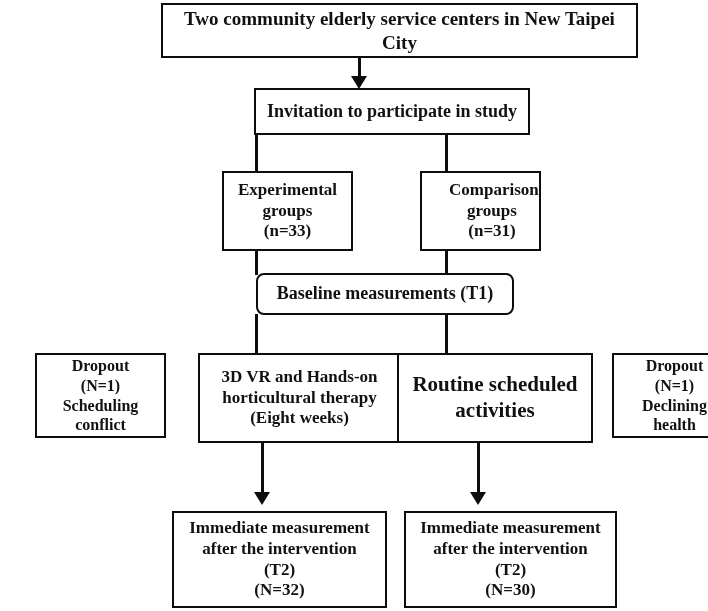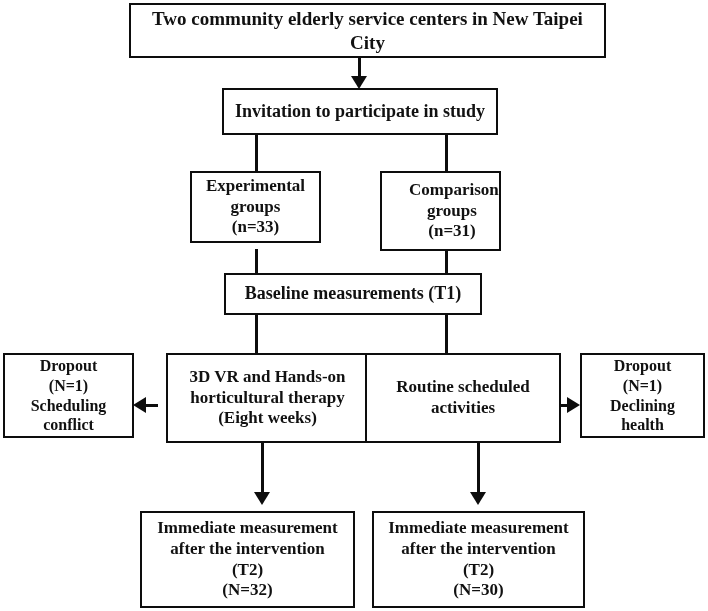--- a/index.html
+++ b/index.html
@@ -23,35 +23,36 @@
     display: flex;
     align-items: center;
     justify-content: center;
     text-align: center;
     font-weight: bold;
     color: #111111;
     line-height: 1.22;
     z-index: 3;
     white-space: pre-line;
     padding: 2px 4px;
+    margin-left: 32px;
   }
   .node span {
     display: block;
     width: 100%;
   }
 
   
   #n-centers      { left: 129px; top: 3px;   width: 477px; height: 55px;  font-size: 19px; }
   #n-invitation   { left: 222px; top: 88px;  width: 276px; height: 47px;  font-size: 18px; }
-  #n-experimental { left: 190px; top: 171px; width: 131px; height: 72px;  font-size: 17px; }
-  #n-comparison   { left: 380px; top: 171px; width: 121px; height: 80px;  font-size: 17px; padding-left: 27px; }
-  #n-baseline     { left: 224px; top: 273px; width: 258px; height: 42px;  font-size: 18px; }
+  #n-experimental { left: 190px; top: 171px; width: 131px; height: 80px;  font-size: 17px; }
+  #n-comparison   { left: 388px; top: 171px; width: 121px; height: 80px;  font-size: 17px; padding-left: 27px; }
+  #n-baseline     { left: 224px; top: 273px; width: 258px; height: 42px;  font-size: 18px; border-radius: 8px; }
   #n-dropout-left { left: 3px;   top: 353px; width: 131px; height: 85px;  font-size: 16px; }
   #n-therapy      { left: 166px; top: 353px; width: 203px; height: 90px;  font-size: 17px; }
-  #n-routine      { left: 365px; top: 353px; width: 196px; height: 90px;  font-size: 17px; }
+  #n-routine      { left: 365px; top: 353px; width: 196px; height: 90px;  font-size: 21px; }
   #n-dropout-right{ left: 580px; top: 353px; width: 125px; height: 85px;  font-size: 16px; }
   #n-t2-left      { left: 140px; top: 511px; width: 215px; height: 97px;  font-size: 17px; }
   #n-t2-right     { left: 372px; top: 511px; width: 213px; height: 97px;  font-size: 17px; }
 
   
   .vline, .hline {
     position: absolute;
     background: #0d0d0d;
     z-index: 1;
   }

